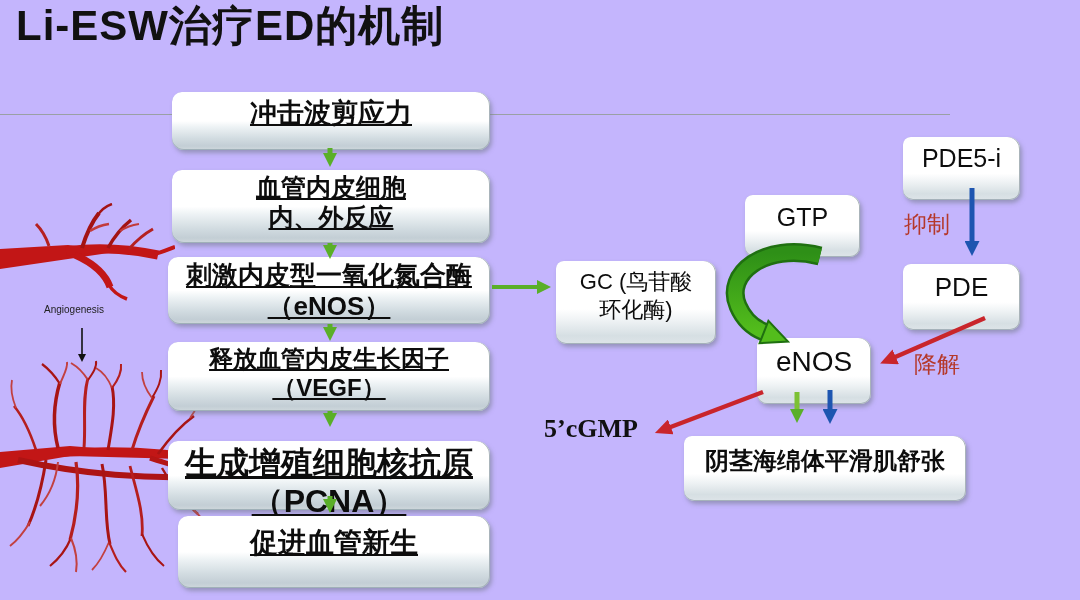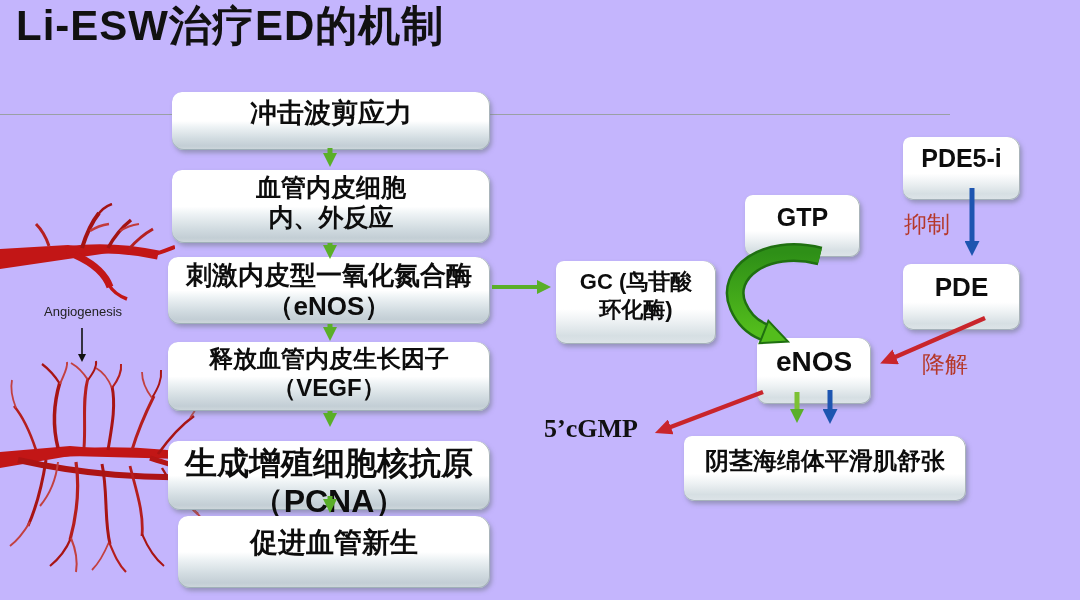--- a/index.html
+++ b/index.html
@@ -8,51 +8,51 @@
   
   .title{position:absolute;left:16px;top:2px;margin:0;font-size:42px;line-height:1.15;
          font-weight:800;color:#111;letter-spacing:1px;font-family:"Liberation Sans","DejaVu Sans",sans-serif;}
   
   .topline{position:absolute;left:0;top:114px;width:950px;height:1px;background:#9aa0a4;z-index:0;}
   
   .fbox{position:absolute;z-index:2;border-radius:10px 14px 12px 12px;text-align:center;
         background:linear-gradient(180deg,#ffffff 0%,#ffffff 50%,#eef3f5 60%,#d2dce1 80%,#c3ced5 93%,#cfd8dc 100%);
         box-shadow:2px 3px 4px rgba(105,115,125,.5), inset -1px 0 0 #a9b4bb, inset 0 -1px 0 #9fb0b8;
         color:#0d0d0d;font-weight:700;font-family:"Liberation Serif","DejaVu Serif",serif;
-        display:flex;flex-direction:column;align-items:center;justify-content:flex-start;}
+        display:flex;flex-direction:column;align-items:center;justify-content:flex-start;text-decoration:underline;}
   .fbox .l1,.fbox .l2{display:block;line-height:1.2;}
   .b1{left:172px;top:92px;width:318px;height:53px;font-size:27px;padding-top:5px;}
   .b2{left:172px;top:170px;width:318px;height:70px;font-size:25px;padding-top:3px;}
   .b3{left:168px;top:257px;width:322px;height:64px;font-size:26px;padding-top:3px;}
   .b4{left:168px;top:342px;width:322px;height:66px;font-size:24px;padding-top:3px;}
   .b5{left:168px;top:428px;width:322px;height:66px;font-size:32px;padding-top:3px;margin-top:13px;}
   .b6{left:178px;top:516px;width:312px;height:62px;font-size:28px;padding-top:10px;}
   .latin{font-family:"Liberation Sans","DejaVu Sans",sans-serif;}
   
   .wbox{position:absolute;z-index:2;border-radius:8px 12px 10px 10px;text-align:center;
         background:linear-gradient(180deg,#ffffff 0%,#ffffff 58%,#eef2f4 72%,#d6dfe3 90%,#dde4e8 100%);
         box-shadow:2px 3px 4px rgba(105,115,125,.5), inset -1px 0 0 #aab4ba, inset 0 -1px 0 #a5b2ba;
-        color:#0d0d0d;font-weight:700;font-family:"Liberation Sans","DejaVu Sans",sans-serif;
+        color:#0d0d0d;font-weight:400;font-family:"Liberation Sans","DejaVu Sans",sans-serif;
         display:flex;flex-direction:column;align-items:center;justify-content:flex-start;}
   .gc{left:556px;top:261px;width:160px;height:76px;font-size:22px;padding-top:7px;line-height:1.25;}
   .gtp{left:745px;top:195px;width:115px;height:54px;font-size:25px;padding-top:8px;}
   .cgmp{left:757px;top:338px;width:114px;height:58px;font-size:28px;padding-top:8px;}
   .pde5i{left:903px;top:137px;width:117px;height:56px;font-size:25px;padding-top:7px;}
   .pde{left:903px;top:264px;width:117px;height:58px;font-size:26px;padding-top:8px;}
   .relax{left:684px;top:436px;width:282px;height:56px;font-size:24px;padding-top:9px;
          font-family:"Liberation Serif","DejaVu Serif",serif;font-weight:700;}
   
   .redlbl{position:absolute;z-index:3;color:#b5382a;font-weight:400;font-size:23px;
           font-family:"Liberation Serif","DejaVu Serif",serif;}
   .inhibit{left:904px;top:209px;}
-  .degrade{left:914px;top:349px;margin-left:8px;}
+  .degrade{left:914px;top:349px;}
   .fivecgmp{position:absolute;z-index:3;left:544px;top:414px;color:#111;font-weight:700;
             font-size:26px;font-family:"Liberation Serif","DejaVu Serif",serif;}
   
-  .angio{position:absolute;z-index:3;left:44px;top:304px;font-size:13px;color:#222;
+  .angio{position:absolute;z-index:3;left:44px;top:304px;font-size:10px;color:#222;
          font-family:"Liberation Sans","DejaVu Sans",sans-serif;}
   
   .layer{position:absolute;left:0;top:0;z-index:4;pointer-events:none;}
   .vessel{position:absolute;z-index:1;}
   .curve{position:absolute;left:714px;top:240px;z-index:3;}
 </style>
 </head>
 <body>
 
 <div class="canvas">

